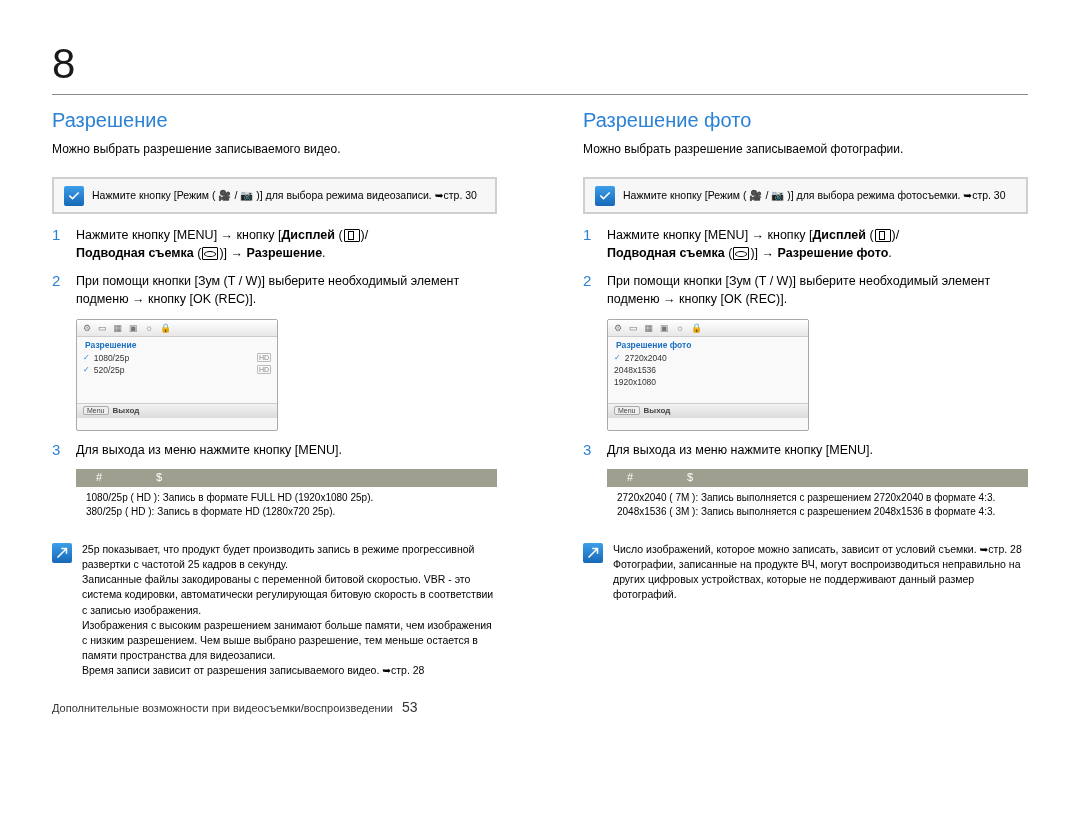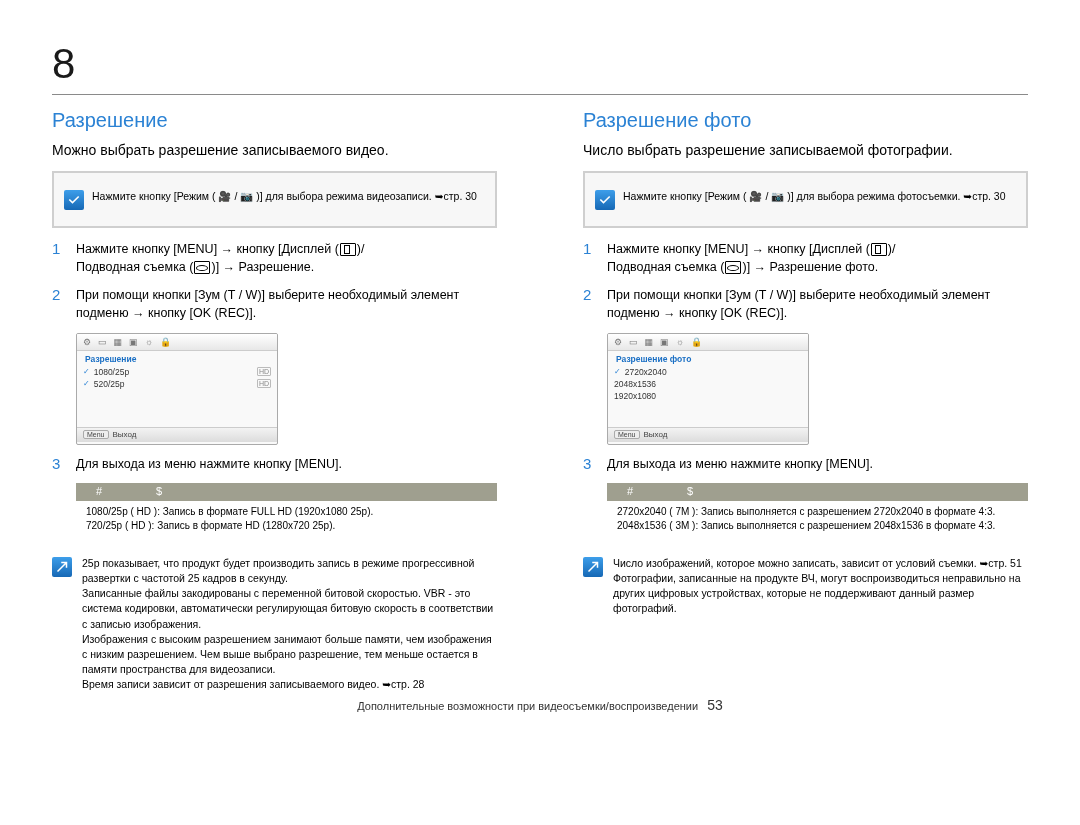--- a/index.html
+++ b/index.html
@@ -2,51 +2,51 @@
 <html><head>
 <meta charset="utf-8">
 <style>
 html,body{margin:0;padding:0;background:#fff;color:#000;font-family:Arial,Helvetica,sans-serif;font-size:12px}
 .page{width:1080px;height:825px;box-sizing:border-box;padding:40px 52px 0 52px;position:relative}
 .pgn{font-size:42px;font-weight:300;color:#1a1a1a;margin:0 0 6px 0}
 hr.top{border:none;border-top:1px solid #8a8a8a;margin:0 0 14px 0}
 .cols{display:flex;gap:86px}
 .col{flex:1}
 .section-title{color:#2b82d4;font-size:20px;font-weight:400;margin:0 0 10px 0}
-.intro{font-size:14px;margin:0 0 13px 0}
-.note-box{display:flex;align-items:flex-start;gap:8px;border:2px solid #cfcfcf;background:#f7f7f7;padding:16px 10px;margin-bottom:12px}
+.intro{font-size:12px;margin:0 0 21px 0}
+.note-box{display:flex;align-items:center;gap:8px;border:2px solid #cfcfcf;background:#f7f7f7;padding:6px 10px;margin-bottom:12px}
 .note-icon{width:20px;height:20px;background:linear-gradient(#3d9eea,#1668b5);display:flex;align-items:center;justify-content:center;border-radius:2px;flex-shrink:0;margin-top:1px}
 .note-icon svg{width:12px;height:12px;fill:#fff}
 .note-box .nt{font-size:10.5px;line-height:1.35}
 .step{display:flex;gap:10px;margin:10px 0}
 .snum{color:#2b82d4;font-size:15px;width:14px;flex-shrink:0;font-weight:400}
 .stext{font-size:12.5px;line-height:1.45}
 .stext .ico{display:inline-block;width:14px;height:11px;border:1px solid #000;border-radius:1px;vertical-align:middle;margin:0 1px;position:relative}
 .stext .ico.under::after{content:"";position:absolute;left:1px;top:3px;width:10px;height:4px;border:1px solid #000;border-radius:50%}
 .stext .ico.disp::after{content:"";position:absolute;left:3px;top:1px;width:4px;height:7px;border:1px solid #000}
 .cam{width:200px;height:110px;border:1px solid #aaa;border-radius:2px;background:#f9f9f9;margin:6px 0 8px 24px;position:relative;font-size:9px;overflow:hidden}
 .cam-top{height:16px;background:linear-gradient(#fff,#e7e7e7);border-bottom:1px solid #ccc;display:flex;align-items:center;padding:0 6px;gap:7px;color:#777;font-size:9px}
 .cam-top span{display:inline-block}
 .cam-title{color:#1a6fc4;font-size:8.5px;padding:3px 8px 2px 8px;font-weight:bold}
 .cam-list{padding:0 6px}
 .cam-row{display:flex;align-items:center;gap:4px;font-size:8.5px;color:#333;padding:1px 0}
 .cam-row .ck{color:#2b82d4;font-size:8px}
 .cam-row .hd{margin-left:auto;font-size:7px;color:#888;border:0.5px solid #bbb;padding:0 1px;border-radius:1px}
-.cam-foot{position:absolute;bottom:2px;left:0;right:0;height:14px;background:linear-gradient(#f3f3f3,#dcdcdc);border-top:1px solid #ccc;display:flex;align-items:center;padding:0 6px;font-size:8px;color:#444;gap:4px}
+.cam-foot{position:absolute;bottom:12px;left:0;right:0;height:14px;background:linear-gradient(#f3f3f3,#dcdcdc);border-top:1px solid #ccc;display:flex;align-items:center;padding:0 6px;font-size:8px;color:#444;gap:4px}
 .cam-foot .mb{border:1px solid #aaa;background:#eee;border-radius:2px;padding:0 3px;font-size:7px}
 .thead{height:18px;background:#9f9f8f;position:relative;margin-left:24px;width:calc(100% - 24px)}
 .tcells{margin-left:24px;width:calc(100% - 24px);font-size:10px;line-height:1.45;padding:4px 0 0 10px}
 .tcells .r{display:block}
 .bnote{display:flex;gap:10px;margin-top:22px}
 .bnote .nt{font-size:10.5px;line-height:1.45}
 .hash{position:absolute;top:2px;left:20px;color:#fff;font-size:11px}
 .dollar{position:absolute;top:2px;left:80px;color:#fff;font-size:11px}
-.footer{text-align:center;font-size:11px;color:#333;margin-top:4px}
+.footer{text-align:left;font-size:11px;color:#333;margin-top:20px}
 .footer .pn{font-size:14px;margin-left:6px}
-b{font-weight:normal}
+b{font-weight:bold}
 </style>
 </head>
 <body>
 <div class="page">
 
 <div class="pgn">8</div>
 <hr class="top">
 
 <div class="cols">
 
@@ -108,39 +108,39 @@
       <div class="snum">3</div>
       <div class="stext">Для выхода из меню нажмите кнопку [MENU].</div>
     </div>
 
     <div class="thead">
       <span class="hash">#</span>
       <span class="dollar">$</span>
     </div>
     <div class="tcells">
       <span class="r">1080/25p ( HD ): Запись в формате FULL HD (1920x1080 25p).</span>
-      <span class="r">720/25p ( HD ): Запись в формате HD (1280x720 25p).</span>
+      <span class="r">380/25p ( HD ): Запись в формате HD (1280x720 25p).</span>
     </div>
 
     <div class="bnote">
       <div class="note-icon">
             <svg viewBox="0 0 16 16">
               <path d="M2 14L14 2M7 2h7v7" fill="none" stroke="#fff" stroke-width="2"></path>
             </svg>
           </div>
       <div class="nt" style="white-space:pre-line">25p показывает, что продукт будет производить запись в режиме прогрессивной развертки с частотой 25 кадров в секунду.
 Записанные файлы закодированы с переменной битовой скоростью. VBR - это система кодировки, автоматически регулирующая битовую скорость в соответствии с записью изображения.
 Изображения с высоким разрешением занимают больше памяти, чем изображения с низким разрешением. Чем выше выбрано разрешение, тем меньше остается в памяти пространства для видеозаписи.
 Время записи зависит от разрешения записываемого видео. ➥стр. 28</div>
     </div>
   </div>
 
   <div class="col">
     <h2 class="section-title">Разрешение фото</h2>
-    <p class="intro">Число выбрать разрешение записываемой фотографии.</p>
+    <p class="intro">Можно выбрать разрешение записываемой фотографии.</p>
 
     <div class="note-box">
       <div class="note-icon">
             <svg viewBox="0 0 16 16">
               <path d="M6 13L1 8l1.5-1.5L6 10l7.5-7.5L15 4z"></path>
             </svg>
           </div>
       <div class="nt">Нажмите кнопку [Режим ( 🎥 / 📷 )] для выбора режима фотосъемки. ➥стр. 30</div>
     </div>
 
@@ -198,21 +198,21 @@
       <span class="r">2720x2040 ( 7M ): Запись выполняется с разрешением 2720x2040 в формате 4:3.</span>
       <span class="r">2048x1536 ( 3M ): Запись выполняется с разрешением 2048x1536 в формате 4:3.</span>
     </div>
 
     <div class="bnote">
       <div class="note-icon">
             <svg viewBox="0 0 16 16">
               <path d="M2 14L14 2M7 2h7v7" fill="none" stroke="#fff" stroke-width="2"></path>
             </svg>
           </div>
-      <div class="nt" style="white-space:pre-line">Число изображений, которое можно записать, зависит от условий съемки. ➥стр. 51
+      <div class="nt" style="white-space:pre-line">Число изображений, которое можно записать, зависит от условий съемки. ➥стр. 28
 Фотографии, записанные на продукте ВЧ, могут воспроизводиться неправильно на других цифровых устройствах, которые не поддерживают данный размер фотографий.</div>
     </div>
   </div>
 </div>
 
 <div class="footer">
   <span>Дополнительные возможности при видеосъемки/воспроизведении</span>
   <span class="pn">53</span>
 </div>
 

